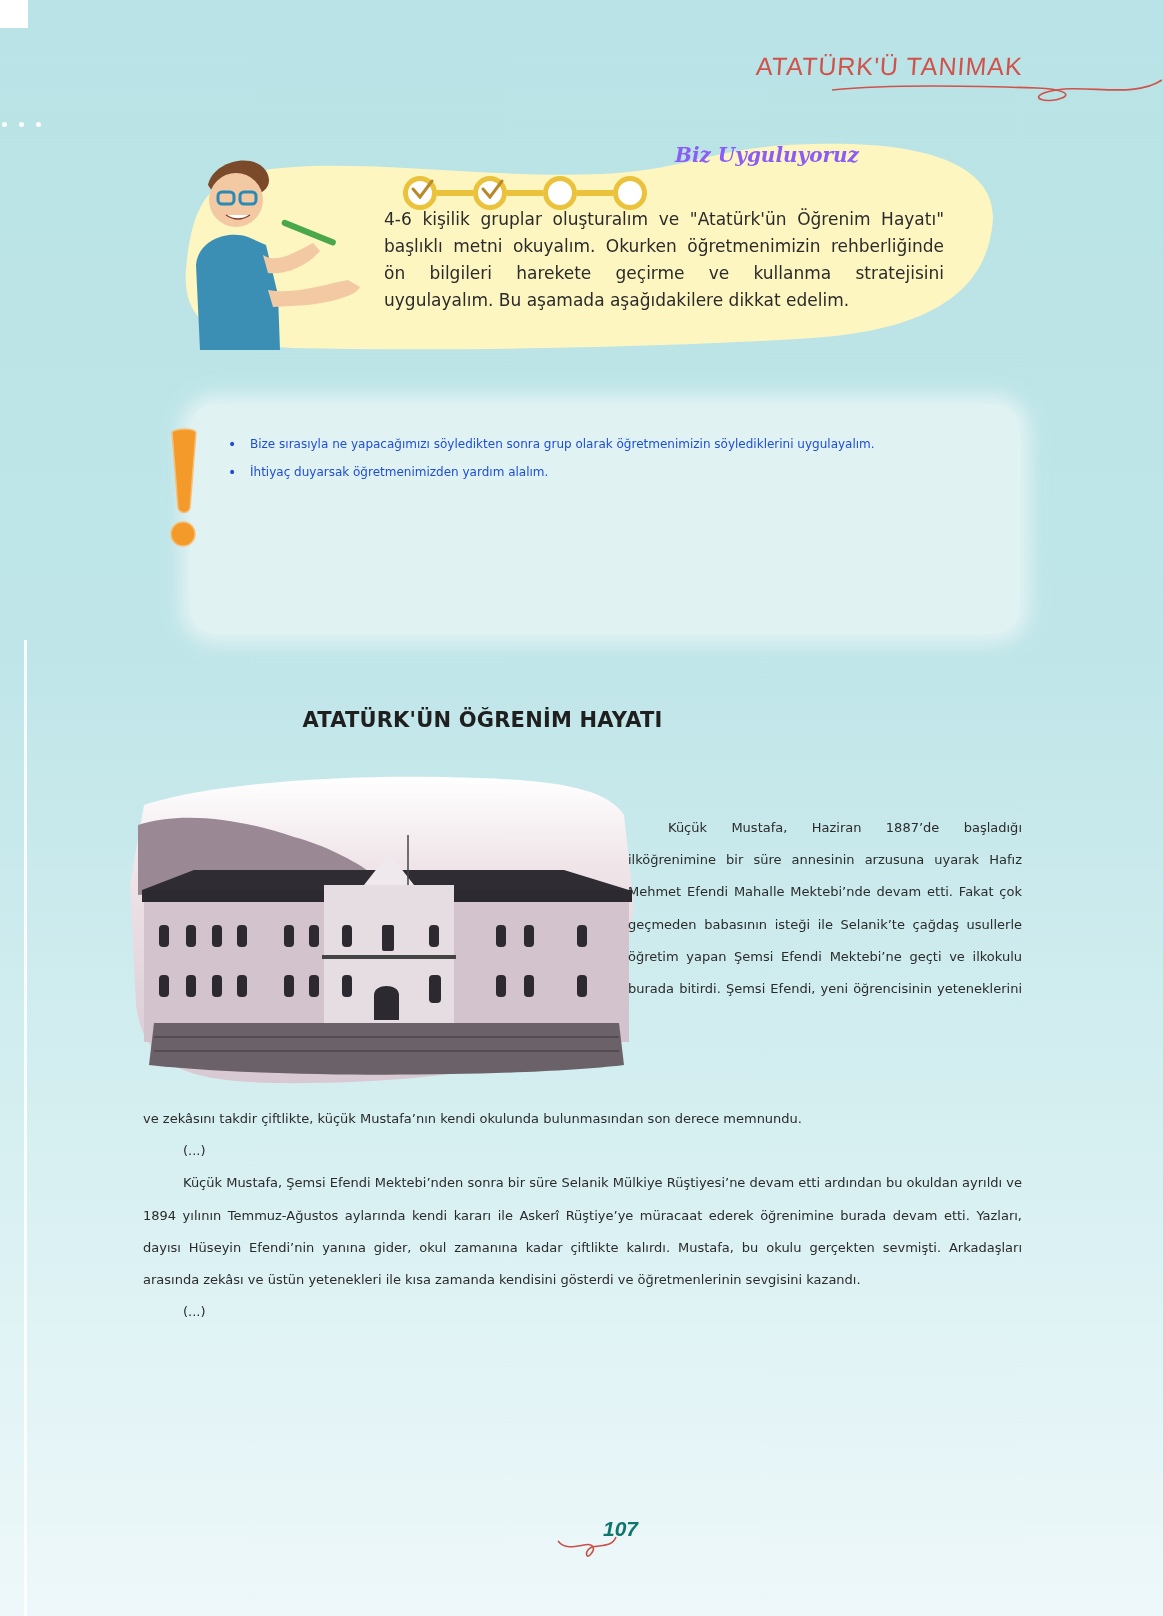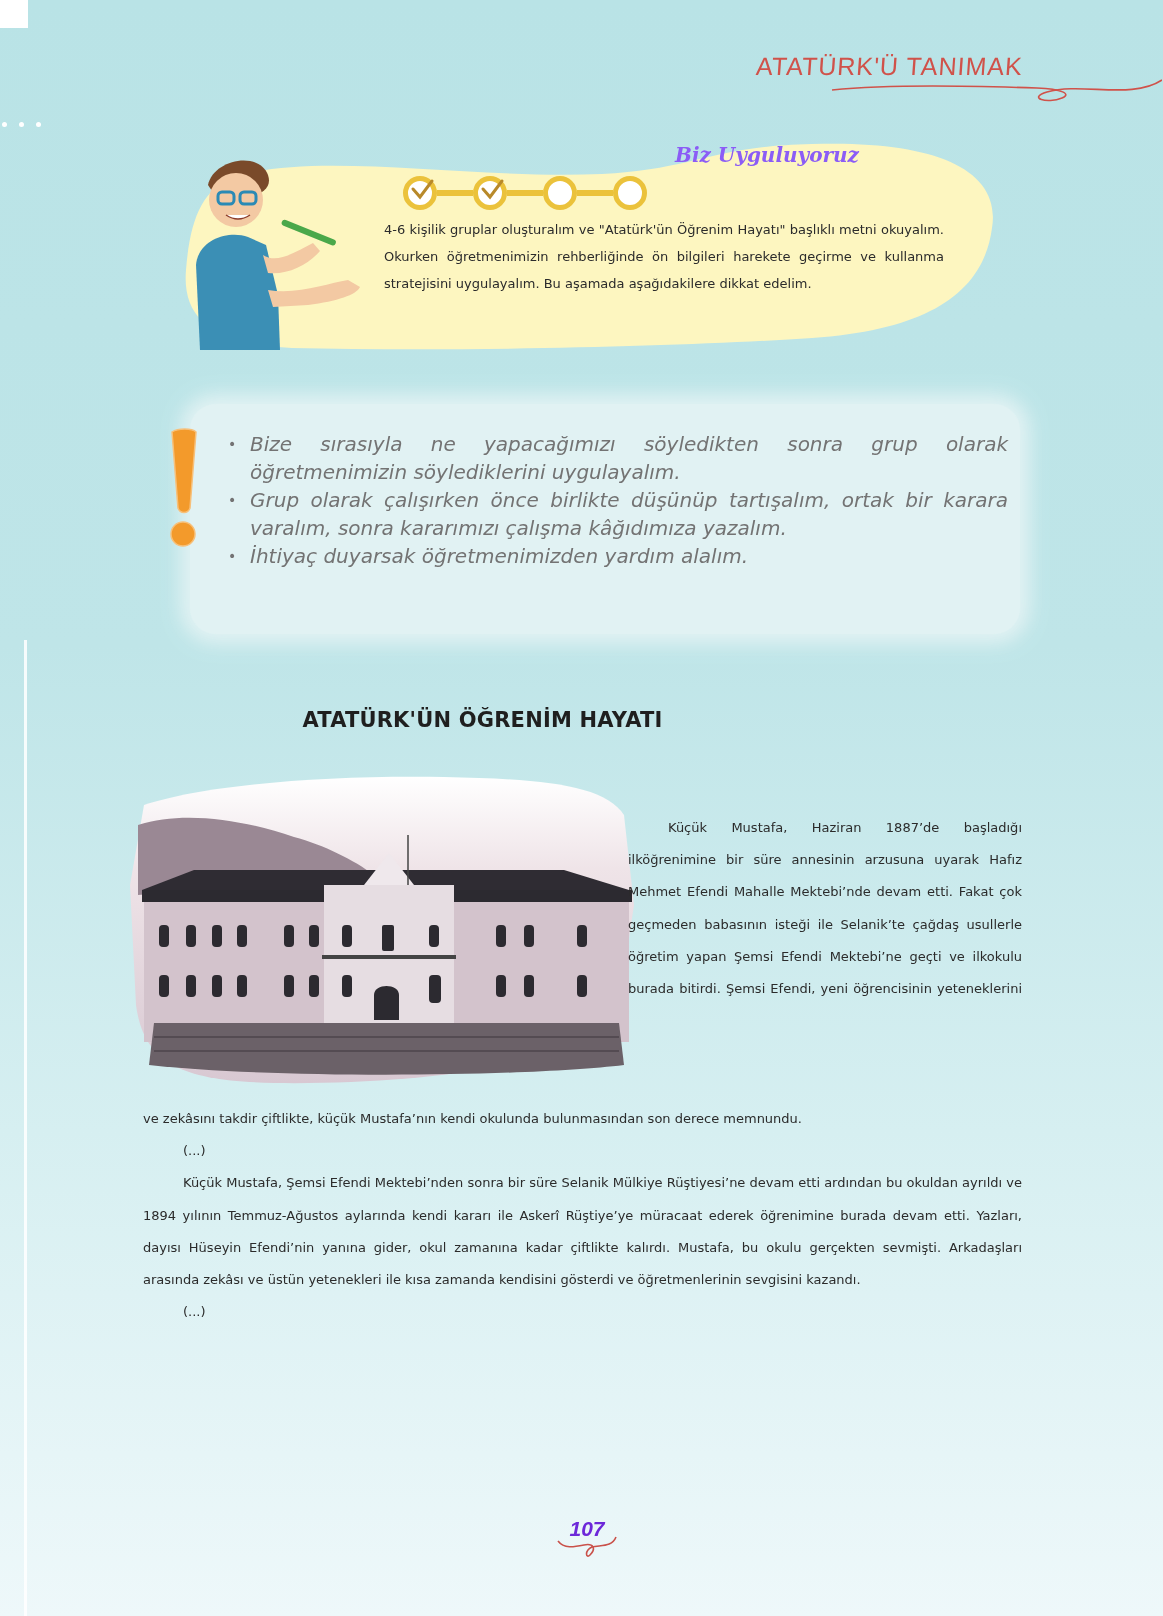--- a/index.html
+++ b/index.html
@@ -27,33 +27,33 @@
   .kid { left: 188px; top: 155px; width: 190px; height: 195px; }
   .bubble-title {
     left: 675px; top: 143px; font-family: "DejaVu Serif", "Liberation Serif", serif;
     font-style: italic; font-weight: bold; font-size: 20px; color: #8b5cf6;
   }
   .steps { left: 403px; top: 176px; display: flex; align-items: center; }
   .step { width: 26px; height: 26px; border-radius: 50%; border: 5px solid #ebc23b; background: #fff; position: relative; box-sizing: border-box; width: 34px; height: 34px; }
   .step-line { width: 36px; height: 6px; background: #ebc23b; }
   .step svg { position: absolute; left: 2px; top: -4px; }
   .bubble-text {
-    left: 384px; top: 216px; width: 560px; font-size: 13px; line-height: 27px; color: #2b2b2b;
+    left: 384px; top: 206px; width: 560px; font-size: 17px; line-height: 27px; color: #2b2b2b;
     text-align: justify;
   }
 
   
   .notice-box {
     left: 190px; top: 404px; width: 830px; height: 230px; background: #e3f3f4;
     border-radius: 26px; box-shadow: 0 0 18px 10px #e3f3f4; opacity: 0.95;
   }
   .exclam { left: 168px; top: 428px; width: 32px; height: 122px; }
   .notice-list {
     left: 228px; top: 430px; width: 780px; margin: 0; padding: 0; list-style: none;
-    font-style: italic; font-size: 20px; line-height: 28px; color: #737373;
+    font-size: 12px; line-height: 28px; color: #1d4ed8;
   }
   .notice-list li { position: relative; padding-left: 22px; text-align: justify; }
   .notice-list li::before { content: "•"; position: absolute; left: 0; top: 0; font-style: normal; font-size: 14px; }
 
   .section-title {
     left: 0; width: 965px; top: 708px; text-align: center; font-weight: bold;
     font-size: 21px; color: #1f1f1f; letter-spacing: 0.2px;
   }
 
   
@@ -61,21 +61,21 @@
 
   .body-text { font-size: 13px; line-height: 32.2px; color: #2b2b2b; }
   .wrap-para { left: 628px; top: 812px; width: 394px; text-align: justify; text-align-last: justify; }
   .wrap-para p { margin: 0; }
   .full-text { left: 143px; top: 1103px; width: 879px; }
   .full-text p { margin: 0; text-align: justify; }
   .indent { text-indent: 40px; }
 
   .page-num { left: 552px; top: 1515px; width: 70px; height: 45px; }
   .page-num span {
-    position: absolute; left: 0; width: 70px; top: 2px; text-align: center; color: #6d28d9;
+    position: absolute; left: 16px; width: 70px; top: 2px; text-align: right; color: #0f766e;
     font-style: italic; font-weight: bold; font-size: 21px; font-family: "Liberation Sans", sans-serif;
   }
 </style>
 </head>
 <body>
 
 <div class="abs white-tab"></div>
 <div class="abs left-rule"></div>
 <div class="abs dots">
     <span></span>
@@ -126,21 +126,20 @@
 
 <div class="abs bubble-text">4-6 kişilik gruplar oluşturalım ve "Atatürk'ün Öğrenim Hayatı" başlıklı metni okuyalım. Okurken öğretmenimizin rehberliğinde ön bilgileri harekete geçirme ve kullanma stratejisini uygulayalım. Bu aşamada aşağıdakilere dikkat edelim.</div>
 
 <div class="abs notice-box"></div>
 <svg class="abs exclam" viewBox="0 0 32 122">
   <path d="M4 4 C 10 0, 24 0, 28 4 L 22 80 C 20 86, 12 86, 10 80 Z" fill="#f39a2b" stroke="#f7c07a" stroke-width="1.5"></path>
   <circle cx="15" cy="106" r="12" fill="#f39a2b" stroke="#f7c07a" stroke-width="1.5"></circle>
 </svg>
 <ul class="abs notice-list">
   <li>Bize sırasıyla ne yapacağımızı söyledikten sonra grup olarak öğretmenimizin söylediklerini uygulayalım.</li>
-  <li>Grup olarak çalışırken önce birlikte düşünüp tartışalım, ortak bir karara varalım, sonra kararımızı çalışma kâğıdımıza yazalım.</li>
   <li>İhtiyaç duyarsak öğretmenimizden yardım alalım.</li>
 </ul>
 
 <div class="abs section-title">ATATÜRK'ÜN ÖĞRENİM HAYATI</div>
 
 <svg class="abs photo" viewBox="0 0 515 325">
   <defs>
     <linearGradient id="sky" x1="0" y1="0" x2="0" y2="1">
       <stop offset="0" stop-color="#ffffff"></stop>
       <stop offset="0.3" stop-color="#efe4e8"></stop>

